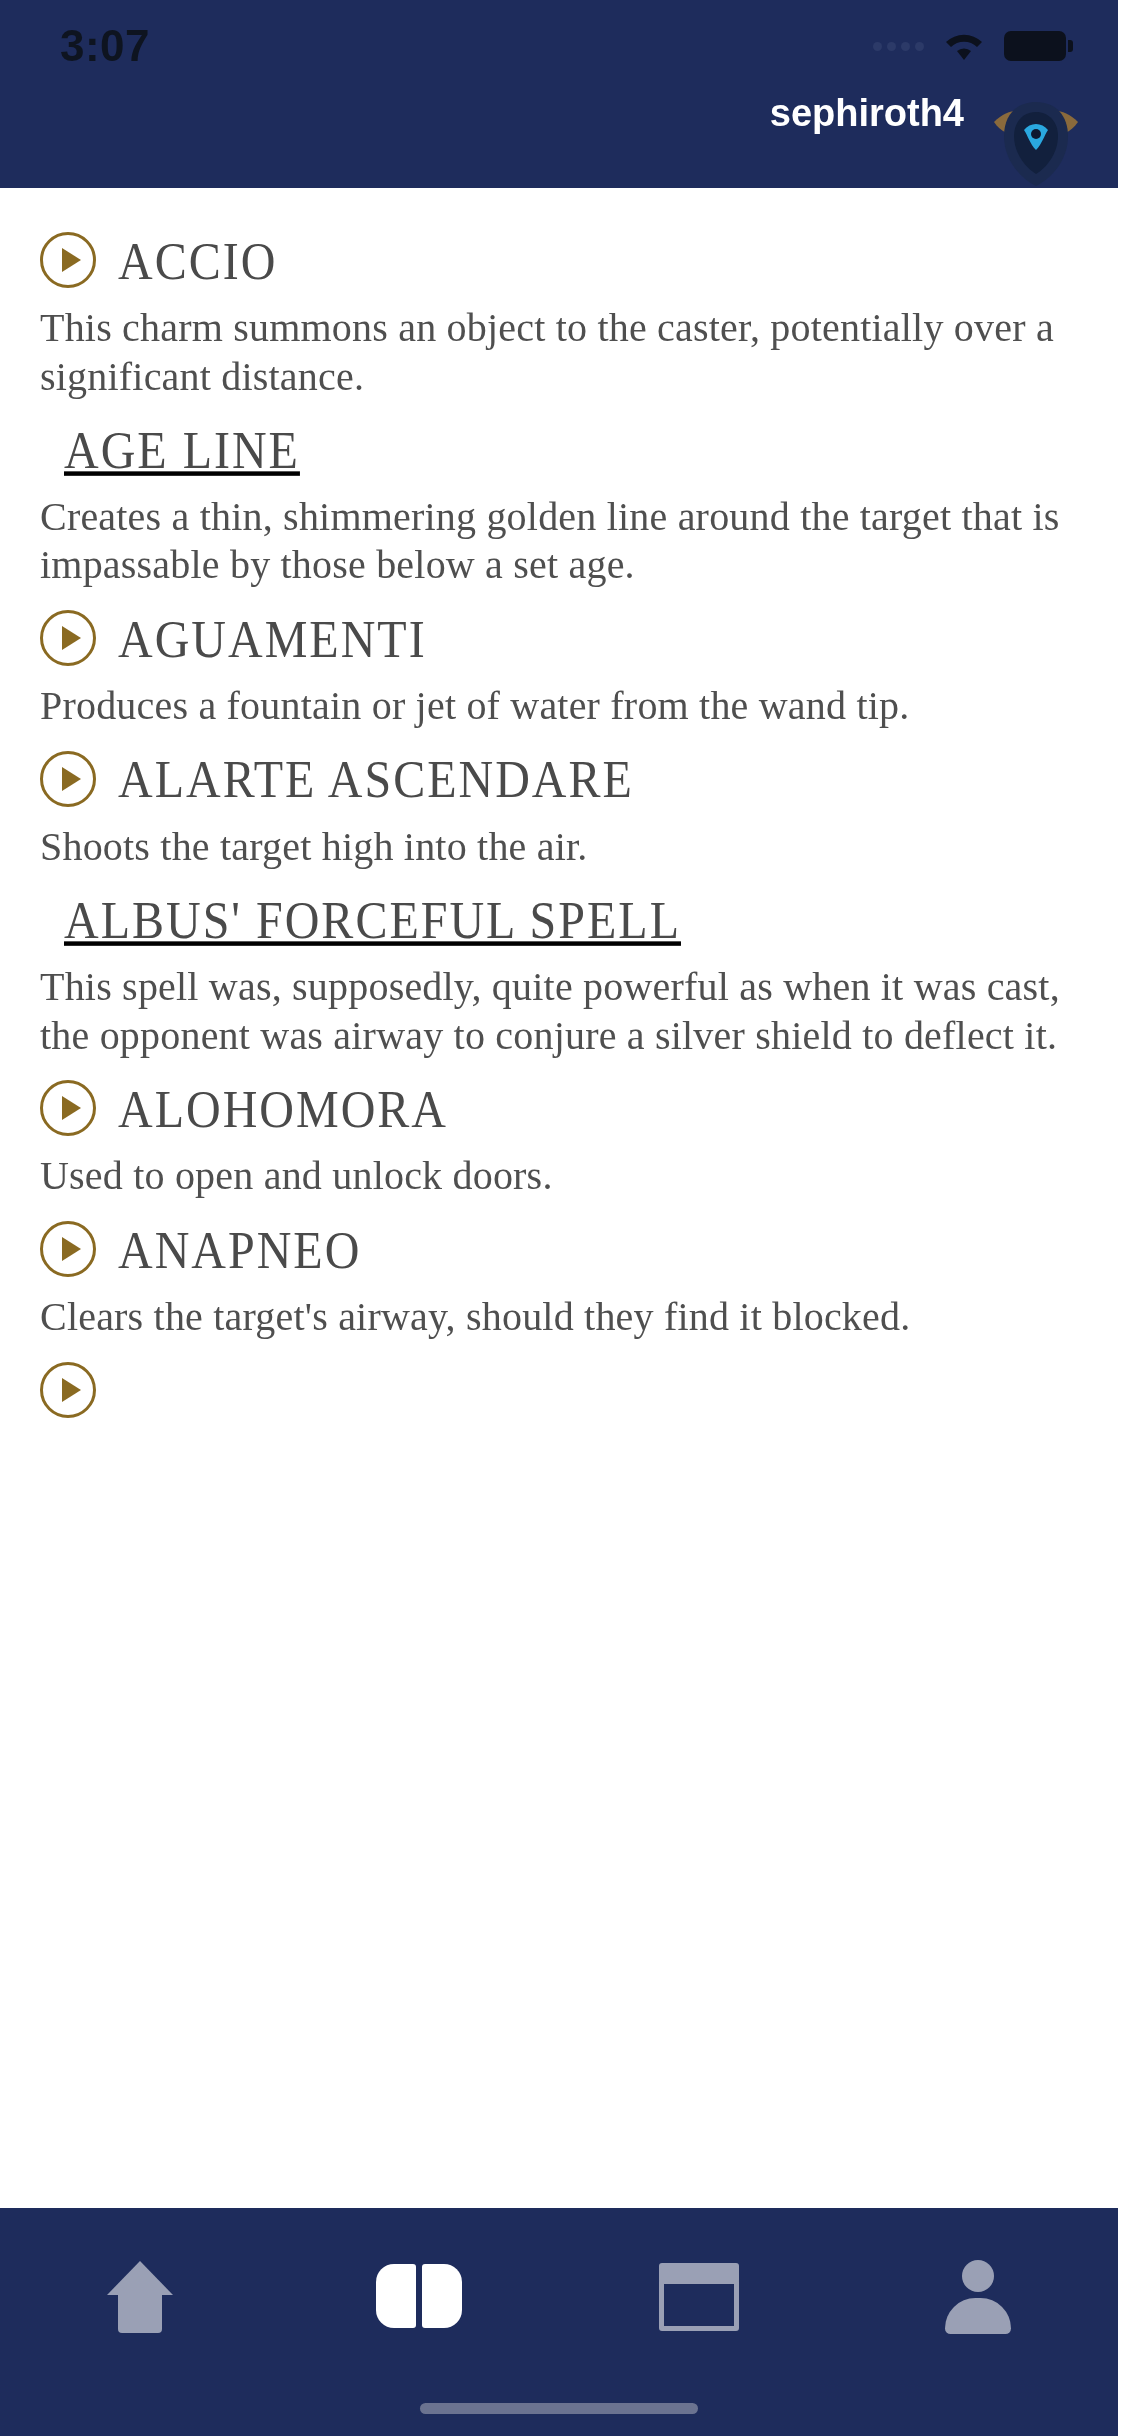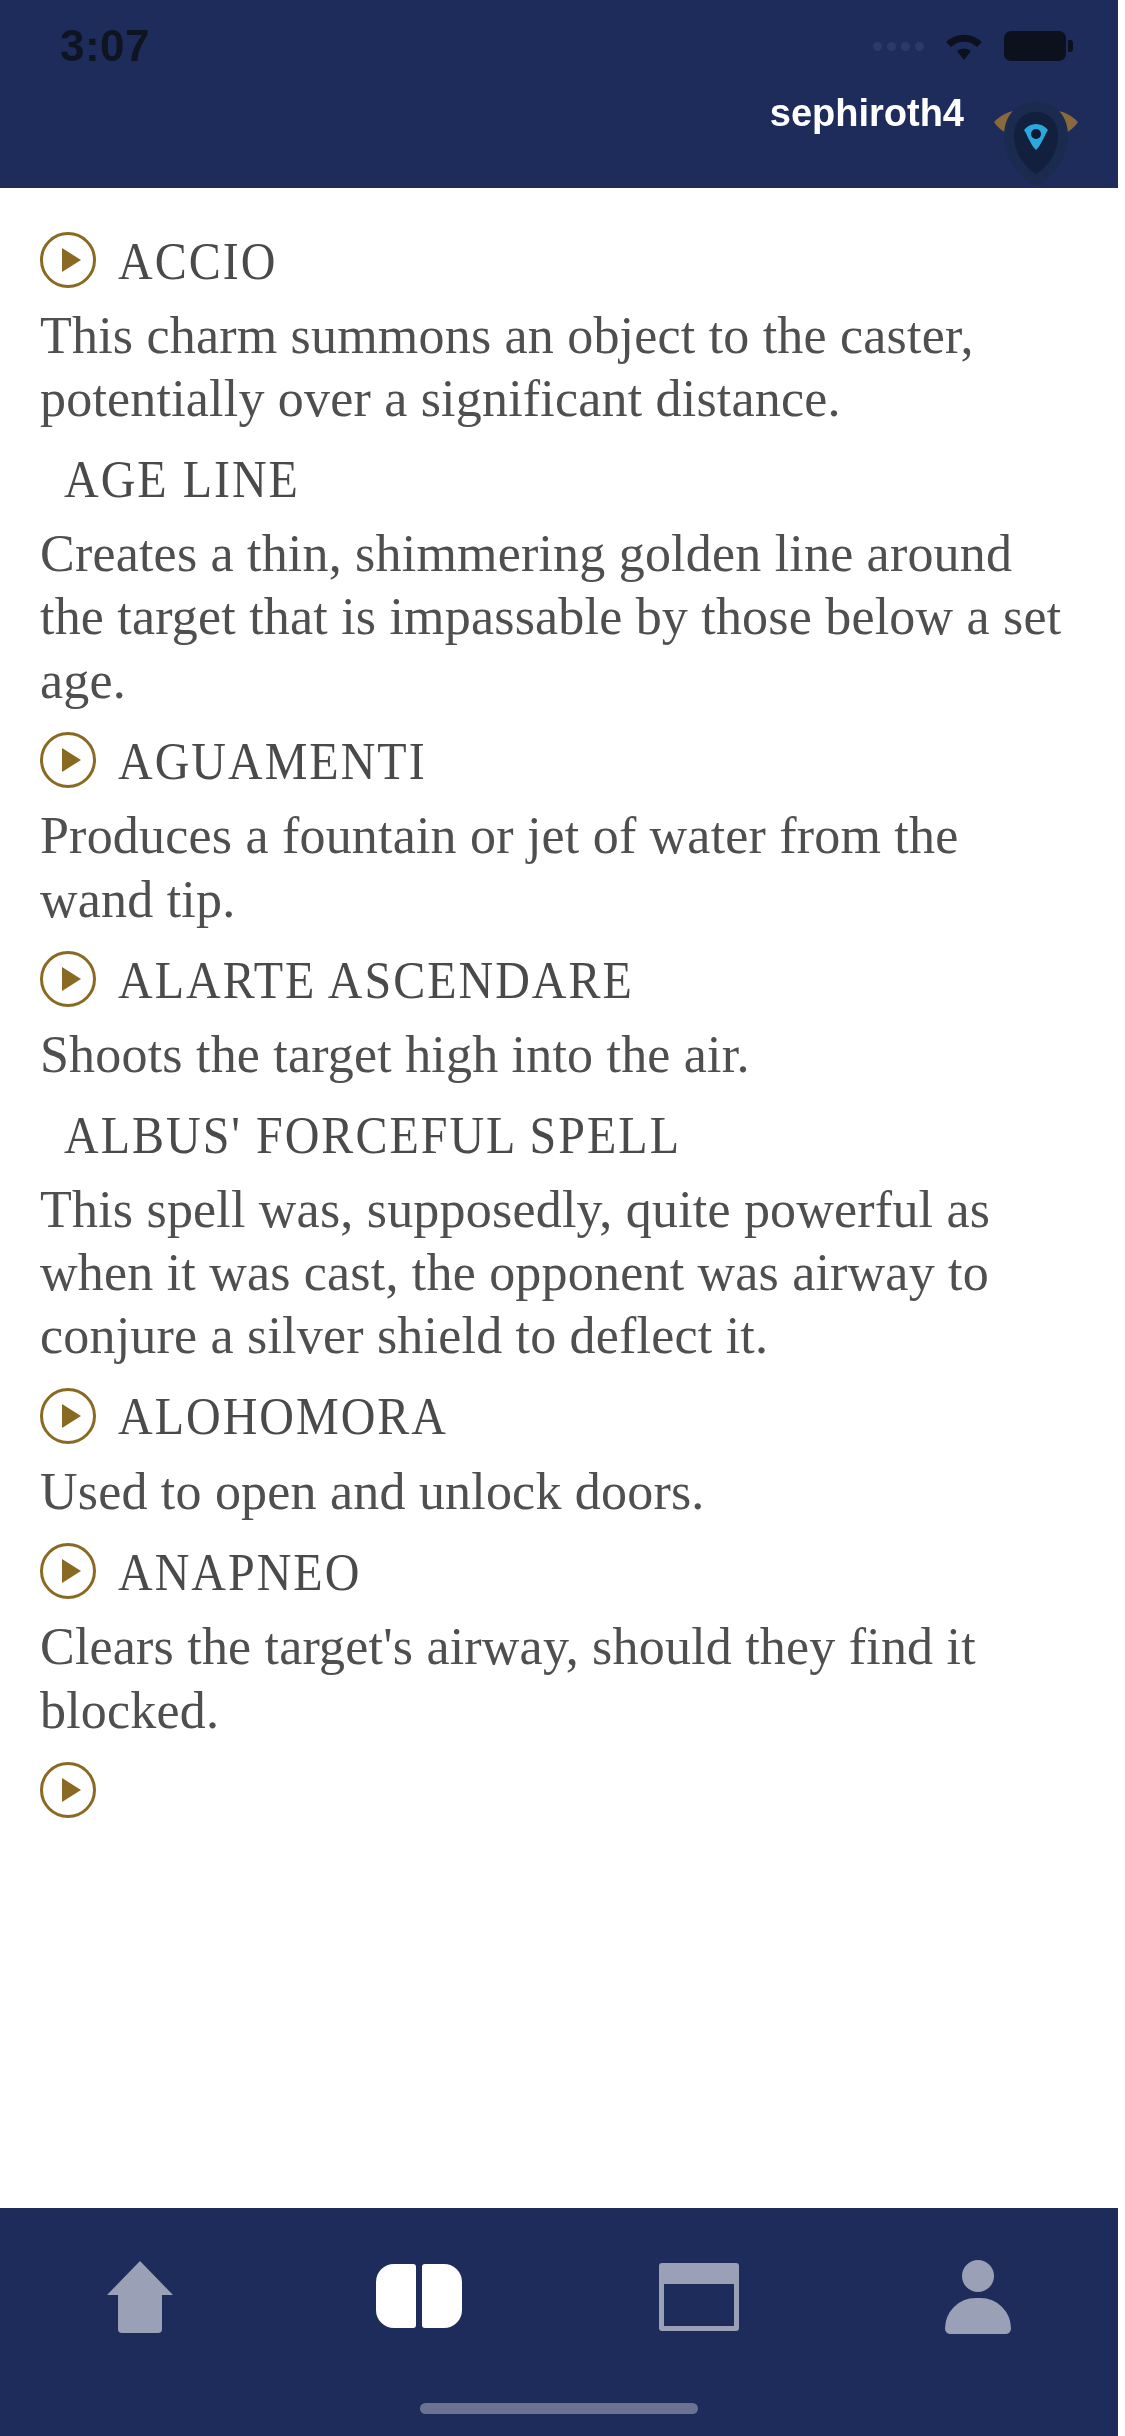--- a/index.html
+++ b/index.html
@@ -79,21 +79,21 @@
     overflow:hidden;
     position:relative;
   }
   .spell { margin-bottom:10px; }
   .spell-head {
     display:flex; align-items:center;
     gap:22px;
     padding:10px 0 6px 0;
     text-align:right;
   }
-  .spell-head.no-icon { padding-left:24px; }
+  .spell-head.no-icon { padding-left:24px;text-decoration:underline; }
   .play {
     flex:0 0 auto;
     width:56px; height:56px;
     border-radius:50%;
     border:3px solid #8a6a22;
     display:flex; align-items:center; justify-content:center;
   }
   .play::after {
     content:"";
     display:block;
@@ -109,21 +109,21 @@
     font-weight:400;
     letter-spacing:2px;
     color:#4a4a4a;
     text-transform:uppercase;
     font-stretch:condensed;
     transform:scaleY(1.12);
     transform-origin:left center;
   }
   .spell-desc {
     font-family:"Liberation Serif", serif;
-    font-size:52px;
+    font-size:40px;
     line-height:1.22;
     color:#4f4f4f;
     padding:10px 0 0 0;
     letter-spacing:0.2px;
   }
 
   
   .tabbar {
     position:absolute;
     left:0; right:0; bottom:0;

